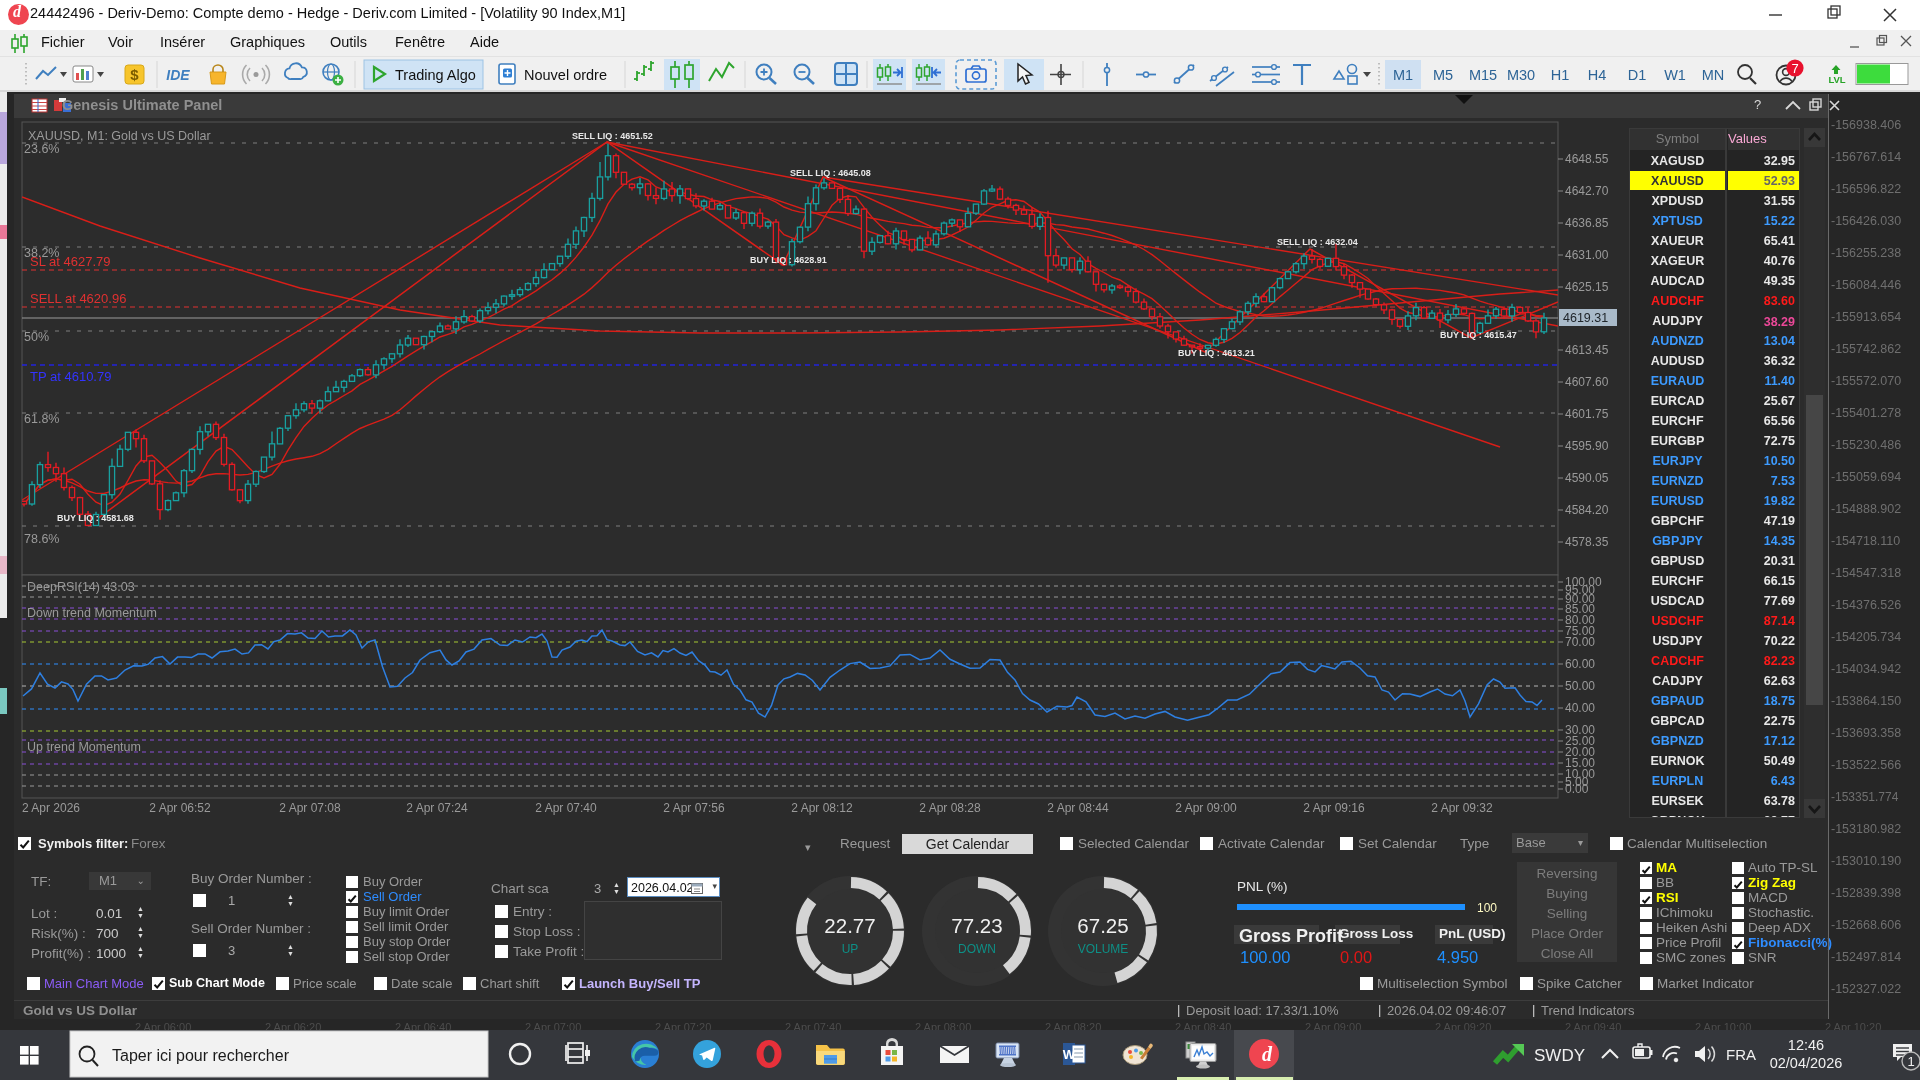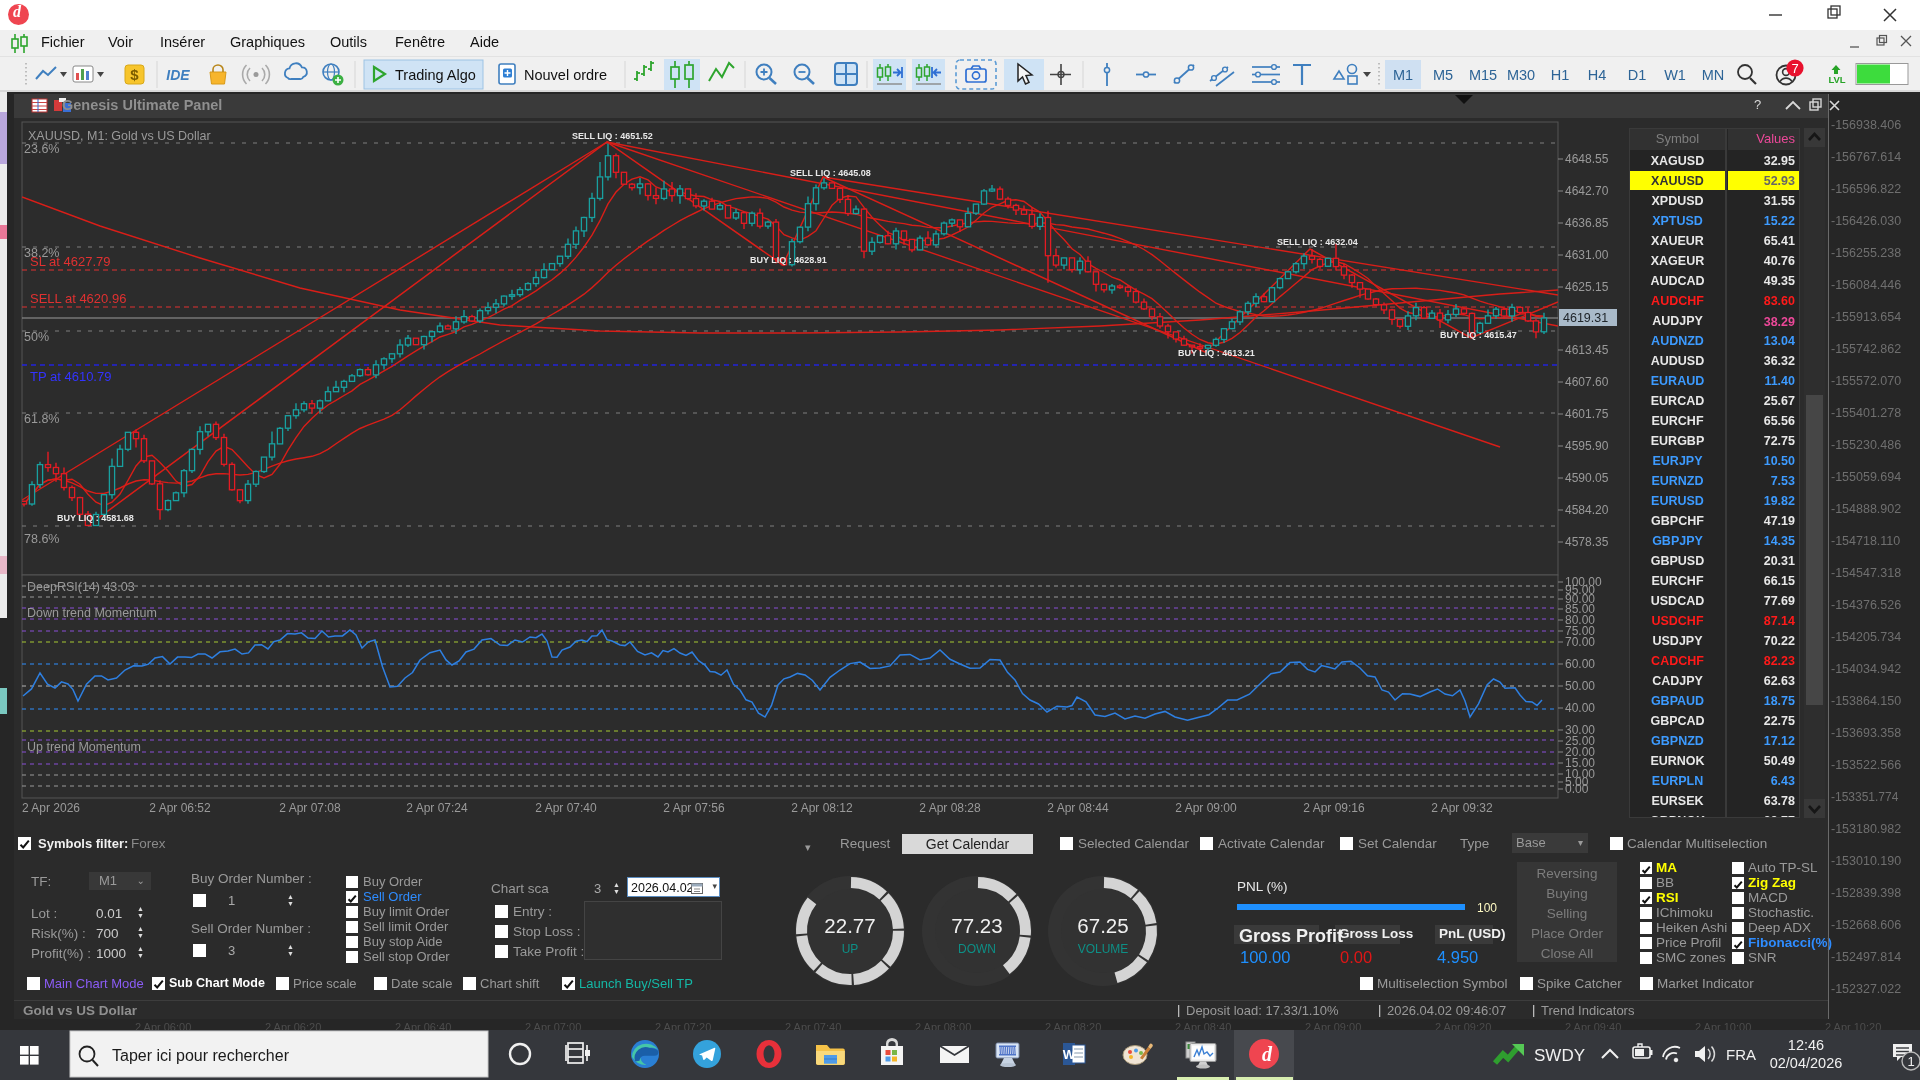--- a/index.html
+++ b/index.html
@@ -2,20 +2,21 @@
 <html><head><meta charset="utf-8"><title>MT5</title><style>
 * {margin:0;padding:0;box-sizing:border-box}
 body {width:1920px;height:1080px;position:relative;overflow:hidden;background:#262626;font-family:"Liberation Sans",sans-serif;-webkit-font-smoothing:antialiased}
 .mi {position:absolute;top:4px;color:#111;font-size:14.5px}
 .sym {position:absolute;left:0;width:95px;text-align:center;font-size:12.5px;font-weight:bold}
 .val {position:absolute;left:98px;width:67px;text-align:right;font-size:12.5px;font-weight:bold}
 </style></head><body>
 <div style="position:absolute;left:0;top:0;width:1920px;height:30px;background:#fff">
 <div style="position:absolute;left:8px;top:4px;width:21px;height:21px;border-radius:50%;background:#ef4550"></div>
 <div style="position:absolute;left:13px;top:3px;color:#fff;font-size:16px;font-weight:bold;font-style:italic;font-family:'Liberation Serif',serif">d</div>
+<div style="position:absolute;left:30px;top:5px;color:#111;font-size:14.5px">24442496 - Deriv-Demo: Compte demo - Hedge - Deriv.com Limited - [Volatility 90 Index,M1]</div>
 <svg width="160" height="30" style="position:absolute;left:1755px;top:0">
 <line x1="14" y1="15" x2="27" y2="15" stroke="#333" stroke-width="1.4"></line>
 <rect x="73" y="9" width="9" height="9" fill="none" stroke="#333" stroke-width="1.3"></rect>
 <rect x="76" y="6" width="9" height="9" fill="none" stroke="#333" stroke-width="1.3"></rect>
 <path d="M129 9 l12 12 M141 9 l-12 12" stroke="#333" stroke-width="1.5"></path>
 </svg>
   </div>
 <div style="position:absolute;left:0;top:30px;width:1920px;height:27px;background:#f0f0f0;border-bottom:1px solid #e2e2e2">
 <svg width="30" height="27" style="position:absolute;left:8px;top:0">
       <g stroke="#2ea52e" stroke-width="1.6" fill="none">
@@ -716,21 +717,21 @@
 <text x="680" y="694" fill="#9a9a9a" font-size="12" text-anchor="middle" font-weight="normal" font-family="Liberation Sans, sans-serif">2 Apr 07:56</text>
 <text x="808" y="694" fill="#9a9a9a" font-size="12" text-anchor="middle" font-weight="normal" font-family="Liberation Sans, sans-serif">2 Apr 08:12</text>
 <text x="936" y="694" fill="#9a9a9a" font-size="12" text-anchor="middle" font-weight="normal" font-family="Liberation Sans, sans-serif">2 Apr 08:28</text>
 <text x="1064" y="694" fill="#9a9a9a" font-size="12" text-anchor="middle" font-weight="normal" font-family="Liberation Sans, sans-serif">2 Apr 08:44</text>
 <text x="1192" y="694" fill="#9a9a9a" font-size="12" text-anchor="middle" font-weight="normal" font-family="Liberation Sans, sans-serif">2 Apr 09:00</text>
 <text x="1320" y="694" fill="#9a9a9a" font-size="12" text-anchor="middle" font-weight="normal" font-family="Liberation Sans, sans-serif">2 Apr 09:16</text>
 <text x="1448" y="694" fill="#9a9a9a" font-size="12" text-anchor="middle" font-weight="normal" font-family="Liberation Sans, sans-serif">2 Apr 09:32</text>
 </svg>
 <div style="position:absolute;left:1629px;top:128px;width:171px;height:690px;background:#242424;overflow:hidden;border:1px solid #3a3a3a">
 <div style="position:absolute;left:0;top:0;width:95px;height:21px;background:#313131;color:#7f7f7f;font-size:13px;padding-top:2px;text-align:center">Symbol</div>
-<div style="position:absolute;left:98px;top:0;width:73px;height:21px;background:#313131;color:#ec4899;font-size:13px;padding-top:2px;text-align:right"><span style="margin-right:6px">Values</span></div>
+<div style="position:absolute;left:98px;top:0;width:73px;height:21px;background:#313131;color:#f9a8d4;font-size:13px;padding-top:2px;"><span style="margin-right:6px">Values</span></div>
 <div style="position:absolute;left:95px;top:0;width:2px;height:690px;background:#3a3a3a"></div>
 <div class="sym" style="top:25px;color:#e8e8e8">XAGUSD</div>
 <div class="val" style="top:25px;color:#e8e8e8">32.95</div>
 <div style="position:absolute;left:0;top:42px;width:95px;height:19px;background:#ffff00"></div>
 <div style="position:absolute;left:98px;top:42px;width:73px;height:19px;background:#ffff00"></div>
 <div class="sym" style="top:45px;color:#333">XAUUSD</div>
 <div class="val" style="top:45px;color:#666">52.93</div>
 <div class="sym" style="top:65px;color:#e8e8e8">XPDUSD</div>
 <div class="val" style="top:65px;color:#e8e8e8">31.55</div>
 <div class="sym" style="top:85px;color:#3d9bff">XPTUSD</div>
@@ -847,21 +848,21 @@
 <div style="position:absolute;left:363px;top:874px;color:#9a9a9a;font-size:13px;font-weight:normal;white-space:nowrap">Buy Order</div>
 <div style="position:absolute;left:346px;top:891px;width:12px;height:12px;background:#fff"><svg width="12" height="12">
       <path d="M2.5 6.24 L4.800000000000001 8.5 L9.8 2.6" stroke="#111" stroke-width="2" fill="none"></path>
     </svg></div>
 <div style="position:absolute;left:363px;top:889px;color:#2e8cff;font-size:13px;font-weight:normal;white-space:nowrap">Sell Order</div>
 <div style="position:absolute;left:346px;top:906px;width:12px;height:12px;background:#fff"></div>
 <div style="position:absolute;left:363px;top:904px;color:#9a9a9a;font-size:13px;font-weight:normal;white-space:nowrap">Buy limit Order</div>
 <div style="position:absolute;left:346px;top:921px;width:12px;height:12px;background:#fff"></div>
 <div style="position:absolute;left:363px;top:919px;color:#9a9a9a;font-size:13px;font-weight:normal;white-space:nowrap">Sell limit Order</div>
 <div style="position:absolute;left:346px;top:936px;width:12px;height:12px;background:#fff"></div>
-<div style="position:absolute;left:363px;top:934px;color:#9a9a9a;font-size:13px;font-weight:normal;white-space:nowrap">Buy stop Aide</div>
+<div style="position:absolute;left:363px;top:934px;color:#9a9a9a;font-size:13px;font-weight:normal;white-space:nowrap">Buy stop Order</div>
 <div style="position:absolute;left:346px;top:951px;width:12px;height:12px;background:#fff"></div>
 <div style="position:absolute;left:363px;top:949px;color:#9a9a9a;font-size:13px;font-weight:normal;white-space:nowrap">Sell stop Order</div>
 <div style="position:absolute;left:491px;top:881px;color:#9a9a9a;font-size:13.5px;font-weight:normal;white-space:nowrap">Chart sca</div>
 <div style="position:absolute;left:594px;top:881px;color:#aaaaaa;font-size:13px;font-weight:normal;white-space:nowrap">3</div>
 <div style="position:absolute;left:613px;top:881px;color:#ddd;font-size:7px;line-height:7px">▲<br>▼</div>
 <div style="position:absolute;left:627px;top:877px;width:93px;height:20px;background:#fff;border:1px solid #5a8cc0">
     <span style="position:absolute;left:3px;top:3px;color:#111;font-size:12.5px">2026.04.02</span>
     <svg width="12" height="12" style="position:absolute;right:16px;top:4px">
       <rect x="0.5" y="1.5" width="11" height="10" fill="#fff" stroke="#666"></rect>
       <rect x="0.5" y="1.5" width="11" height="3" fill="#9ab"></rect>
@@ -885,21 +886,21 @@
 <div style="position:absolute;left:169px;top:976px;color:#ffffff;font-size:12.5px;font-weight:bold;white-space:nowrap">Sub Chart Mode</div>
 <div style="position:absolute;left:276px;top:977px;width:13px;height:13px;background:#fff"></div>
 <div style="position:absolute;left:293px;top:976px;color:#9a9a9a;font-size:13px;font-weight:normal;white-space:nowrap">Price scale</div>
 <div style="position:absolute;left:374px;top:977px;width:13px;height:13px;background:#fff"></div>
 <div style="position:absolute;left:391px;top:976px;color:#9a9a9a;font-size:13px;font-weight:normal;white-space:nowrap">Date scale</div>
 <div style="position:absolute;left:463px;top:977px;width:13px;height:13px;background:#fff"></div>
 <div style="position:absolute;left:480px;top:976px;color:#9a9a9a;font-size:13px;font-weight:normal;white-space:nowrap">Chart shift</div>
 <div style="position:absolute;left:562px;top:977px;width:13px;height:13px;background:#fff"><svg width="13" height="13">
       <path d="M2.5 6.76 L5.2 9.5 L10.8 2.6" stroke="#111" stroke-width="2" fill="none"></path>
     </svg></div>
-<div style="position:absolute;left:579px;top:976px;color:#14b8a6;font-size:13px;font-weight:normal;white-space:nowrap">Launch Buy/Sell TP</div>
+<div style="position:absolute;left:579px;top:976px;color:#c4b5fd;font-size:13px;font-weight:bold;white-space:nowrap">Launch Buy/Sell TP</div>
 <div style="position:absolute;left:1237px;top:879px;color:#e8e8e8;font-size:13.5px;font-weight:normal;white-space:nowrap">PNL (%)</div>
 <div style="position:absolute;left:1237px;top:904px;width:228px;height:6px;background:#1e90ff"></div>
 <div style="position:absolute;left:1477px;top:901px;color:#fef9c3;font-size:12px;font-weight:normal;white-space:nowrap">100</div>
 <div style="position:absolute;left:1234px;top:925px;width:85px;height:19px;background:#3a3a3a"></div>
 <div style="position:absolute;left:1335px;top:925px;width:65px;height:19px;background:#3a3a3a"></div>
 <div style="position:absolute;left:1435px;top:925px;width:58px;height:19px;background:#3a3a3a"></div>
 <div style="position:absolute;left:1239px;top:926px;color:#f0f0f0;font-size:18px;font-weight:bold;white-space:nowrap">Gross Profit</div>
 <div style="position:absolute;left:1339px;top:926px;color:#f0f0f0;font-size:13.5px;font-weight:bold;white-space:nowrap">Gross Loss</div>
 <div style="position:absolute;left:1439px;top:926px;color:#f0f0f0;font-size:13.5px;font-weight:bold;white-space:nowrap">PnL (USD)</div>
 <div style="position:absolute;left:1240px;top:948px;color:#1e90ff;font-size:16.5px;font-weight:normal;white-space:nowrap">100.00</div>

